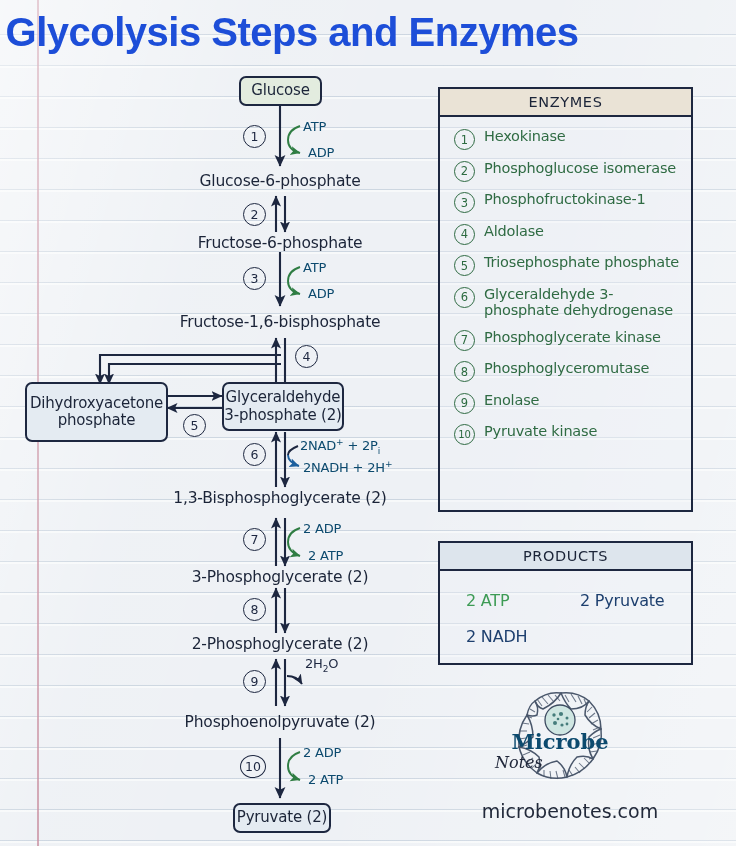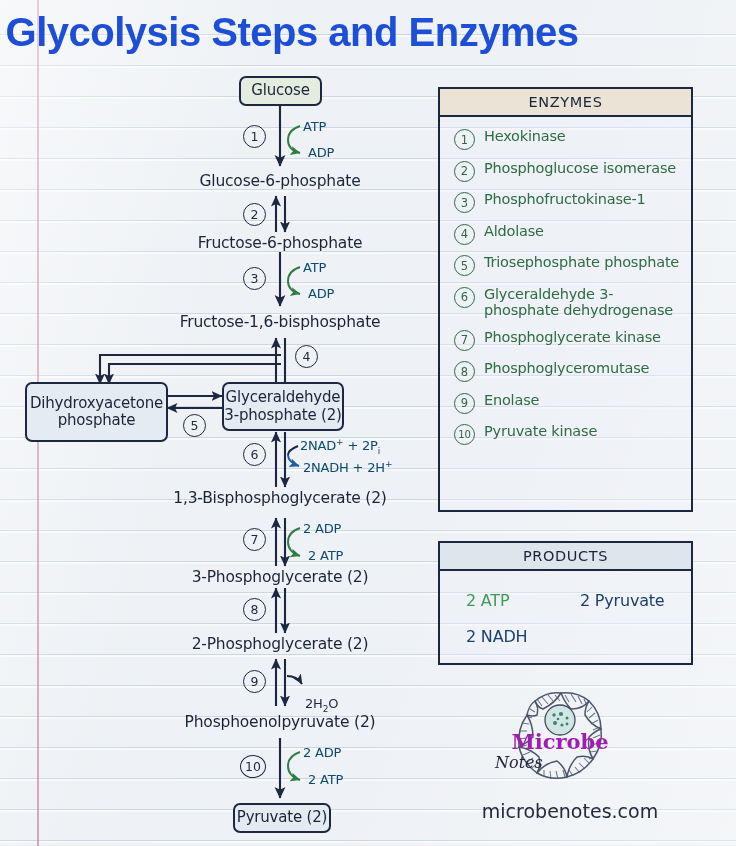--- a/index.html
+++ b/index.html
@@ -212,21 +212,21 @@
     font-size: 19px;
     color: #22293a;
     font-family: "DejaVu Sans", sans-serif;
   }
   .logo-text-main {
     position: absolute;
     left: 0; top: 44px; width: 130px;
     text-align: center;
     font-size: 21px;
     font-weight: bold;
-    color: #a21caf;
+    color: #0c4a6e;
     font-family: "DejaVu Serif", serif;
   }
   .logo-text-sub {
     position: absolute;
     left: 0; top: 68px; width: 130px;
     font-size: 16px;
     font-style: italic;
     color: #20273a;
     font-family: "DejaVu Serif", serif;
   }
@@ -358,21 +358,21 @@
     <span>2NAD</span><sup>+</sup>
     <span>+ 2P</span><sub>i</sub>
   </div>
   <div class="cof green" style="left:303px; top:459px;">
     <span>2NADH + 2H</span><sup>+</sup>
   </div>
 
   <div class="cof green" style="left:303px; top:521px;">2 ADP</div>
   <div class="cof green" style="left:308px; top:548px;">2 ATP</div>
 
-  <div class="cof navy" style="left:305px; top:696px;">
+  <div class="cof navy" style="left:305px; top:656px;">
     <span>2H</span><sub>2</sub><span>O</span>
   </div>
 
   <div class="cof green" style="left:303px; top:745px;">2 ADP</div>
   <div class="cof green" style="left:308px; top:772px;">2 ATP</div>
 
   <div class="panel" style="left:438px; top:87px; width:255px; height:425px;">
     <div class="panel-head beige">ENZYMES</div>
     <div id="enzyme-list">
 

